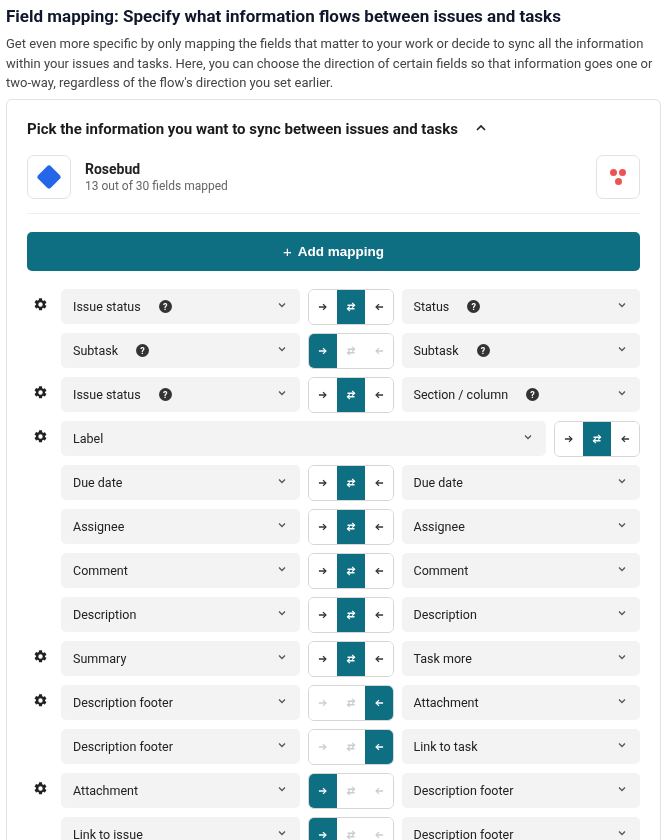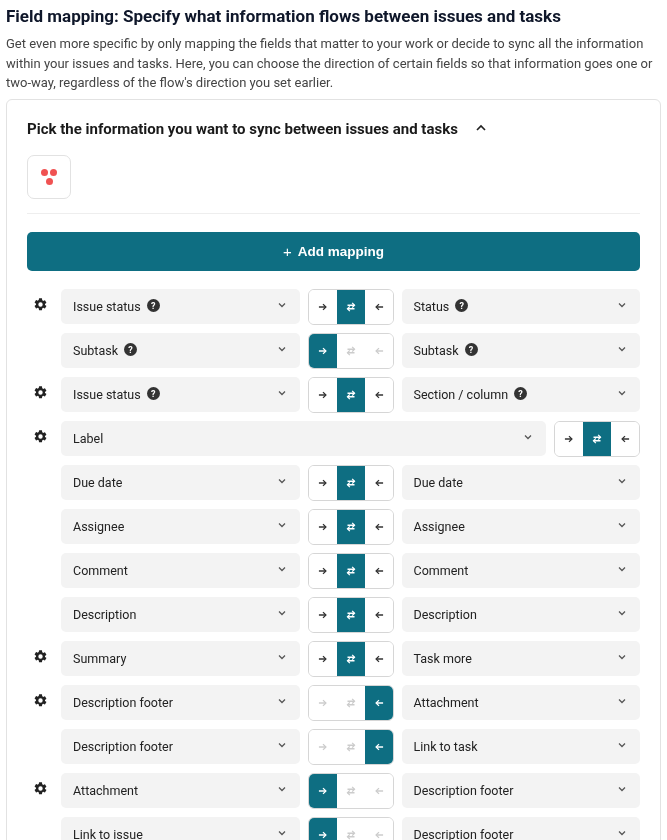--- a/index.html
+++ b/index.html
@@ -20,21 +20,21 @@
 .asana-dots span:first-child { margin-bottom: -1px; }
 .src-name { font-size: 14px; font-weight: 700; }
 .src-sub { font-size: 12px; color: #666; margin-top: 2px; }
 .divider { height: 1px; background: #eee; margin-bottom: 18px; }
 .add-btn { width: 100%; background: #0e6e82; color: #fff; border: none; border-radius: 5px; padding: 11px; font-size: 13.5px; font-weight: 600; cursor: pointer; display: flex; align-items: center; justify-content: center; gap: 6px; margin-bottom: 18px; }
 .add-btn .plus { font-size: 15px; font-weight: 400; }
 .row { display: flex; align-items: center; gap: 8px; margin-bottom: 8px; }
 .gear-col { width: 26px; display: flex; justify-content: center; }
 .gear-icon svg { width: 15px; height: 15px; }
 .sel { flex: 1; background: #f3f3f3; border: none; border-radius: 5px; padding: 10px 12px; font-size: 12.5px; display: flex; justify-content: space-between; align-items: center; cursor: pointer; }
-.sel-left { display: flex; align-items: flex-start; gap: 6px; }
+.sel-left { display: flex; align-items: center; gap: 18px; }
 .help-dot { width: 13px; height: 13px; border-radius: 50%; background: #333; color: #fff; font-size: 9px; font-weight: 700; display: inline-flex; align-items: center; justify-content: center; }
 .chev-d { color: #555; font-size: 11px; }
 .dir-box { display: flex; border: 1px solid #d6d6d6; border-radius: 6px; overflow: hidden; }
 .dir-btn { width: 28px; height: 34px; display: flex; align-items: center; justify-content: center; background: #fff; cursor: pointer; font-size: 13px; color: #333; }
 .dir-btn.active { background: #0e6e82; color: #fff; }
 .dir-btn.dim { color: #ccc; }
 .dir-btn svg { width: 14px; height: 14px; }
 </style>
 </head>
 <body>
@@ -46,20 +46,29 @@
   <div class="card-header">
     <div class="card-title">Pick the information you want to sync between issues and tasks</div>
     <div class="chev-up">
       <svg viewBox="0 0 24 24" width="16" height="16" fill="none" stroke="currentColor" stroke-width="2.5">
           <polyline points="6 15 12 9 18 15"></polyline>
         </svg>
     </div>
   </div>
 
   <div class="sources-row">
+    <div class="src-left">
+      <div class="icon-box">
+          <div class="jira-diamond"></div>
+        </div>
+      <div>
+        <div class="src-name">Rosebud</div>
+        <div class="src-sub">13 out of 30 fields mapped</div>
+      </div>
+    </div>
     <div class="src-right">
       <div class="icon-box">
         <div class="asana-dots">
             <span></span>
             <span></span>
             <span></span>
           </div>
       </div>
     </div>
   </div>

